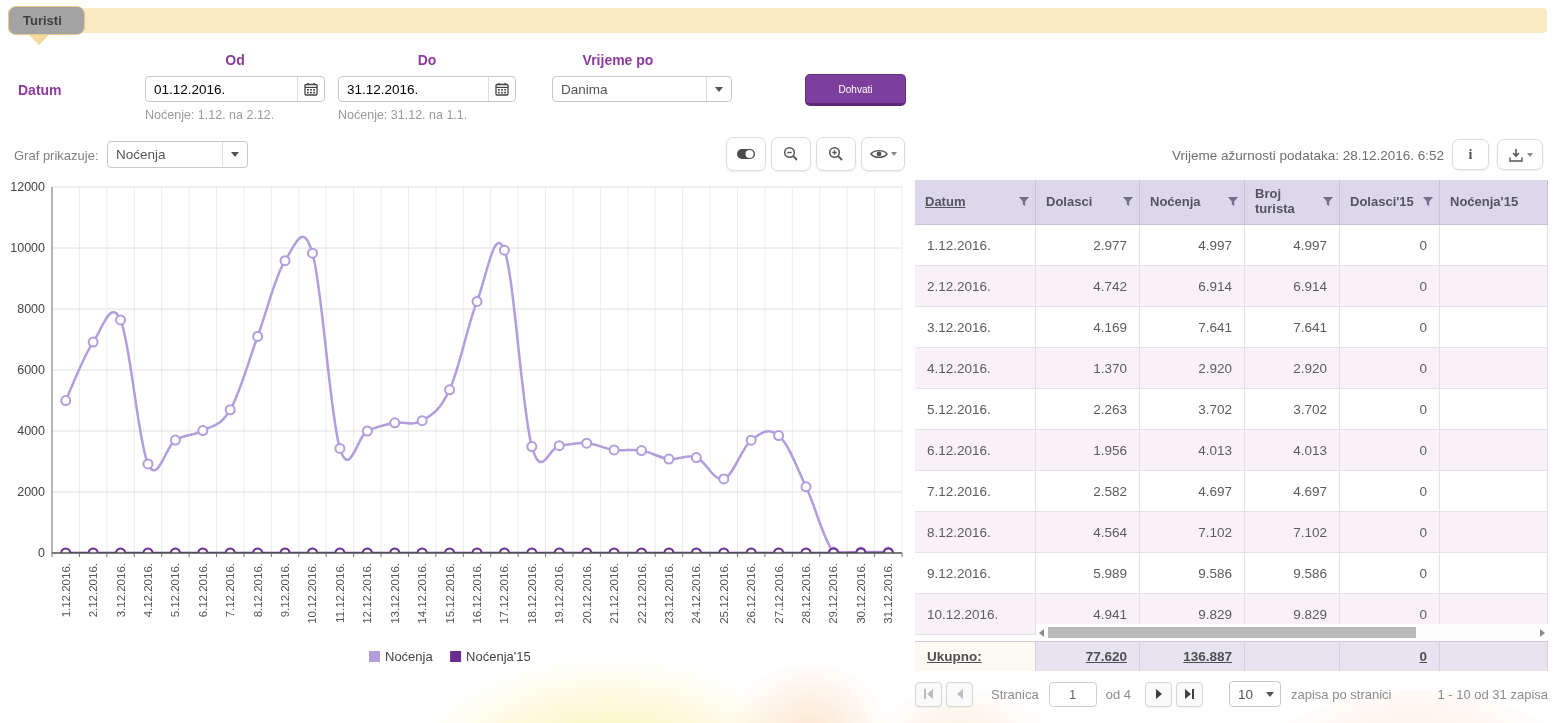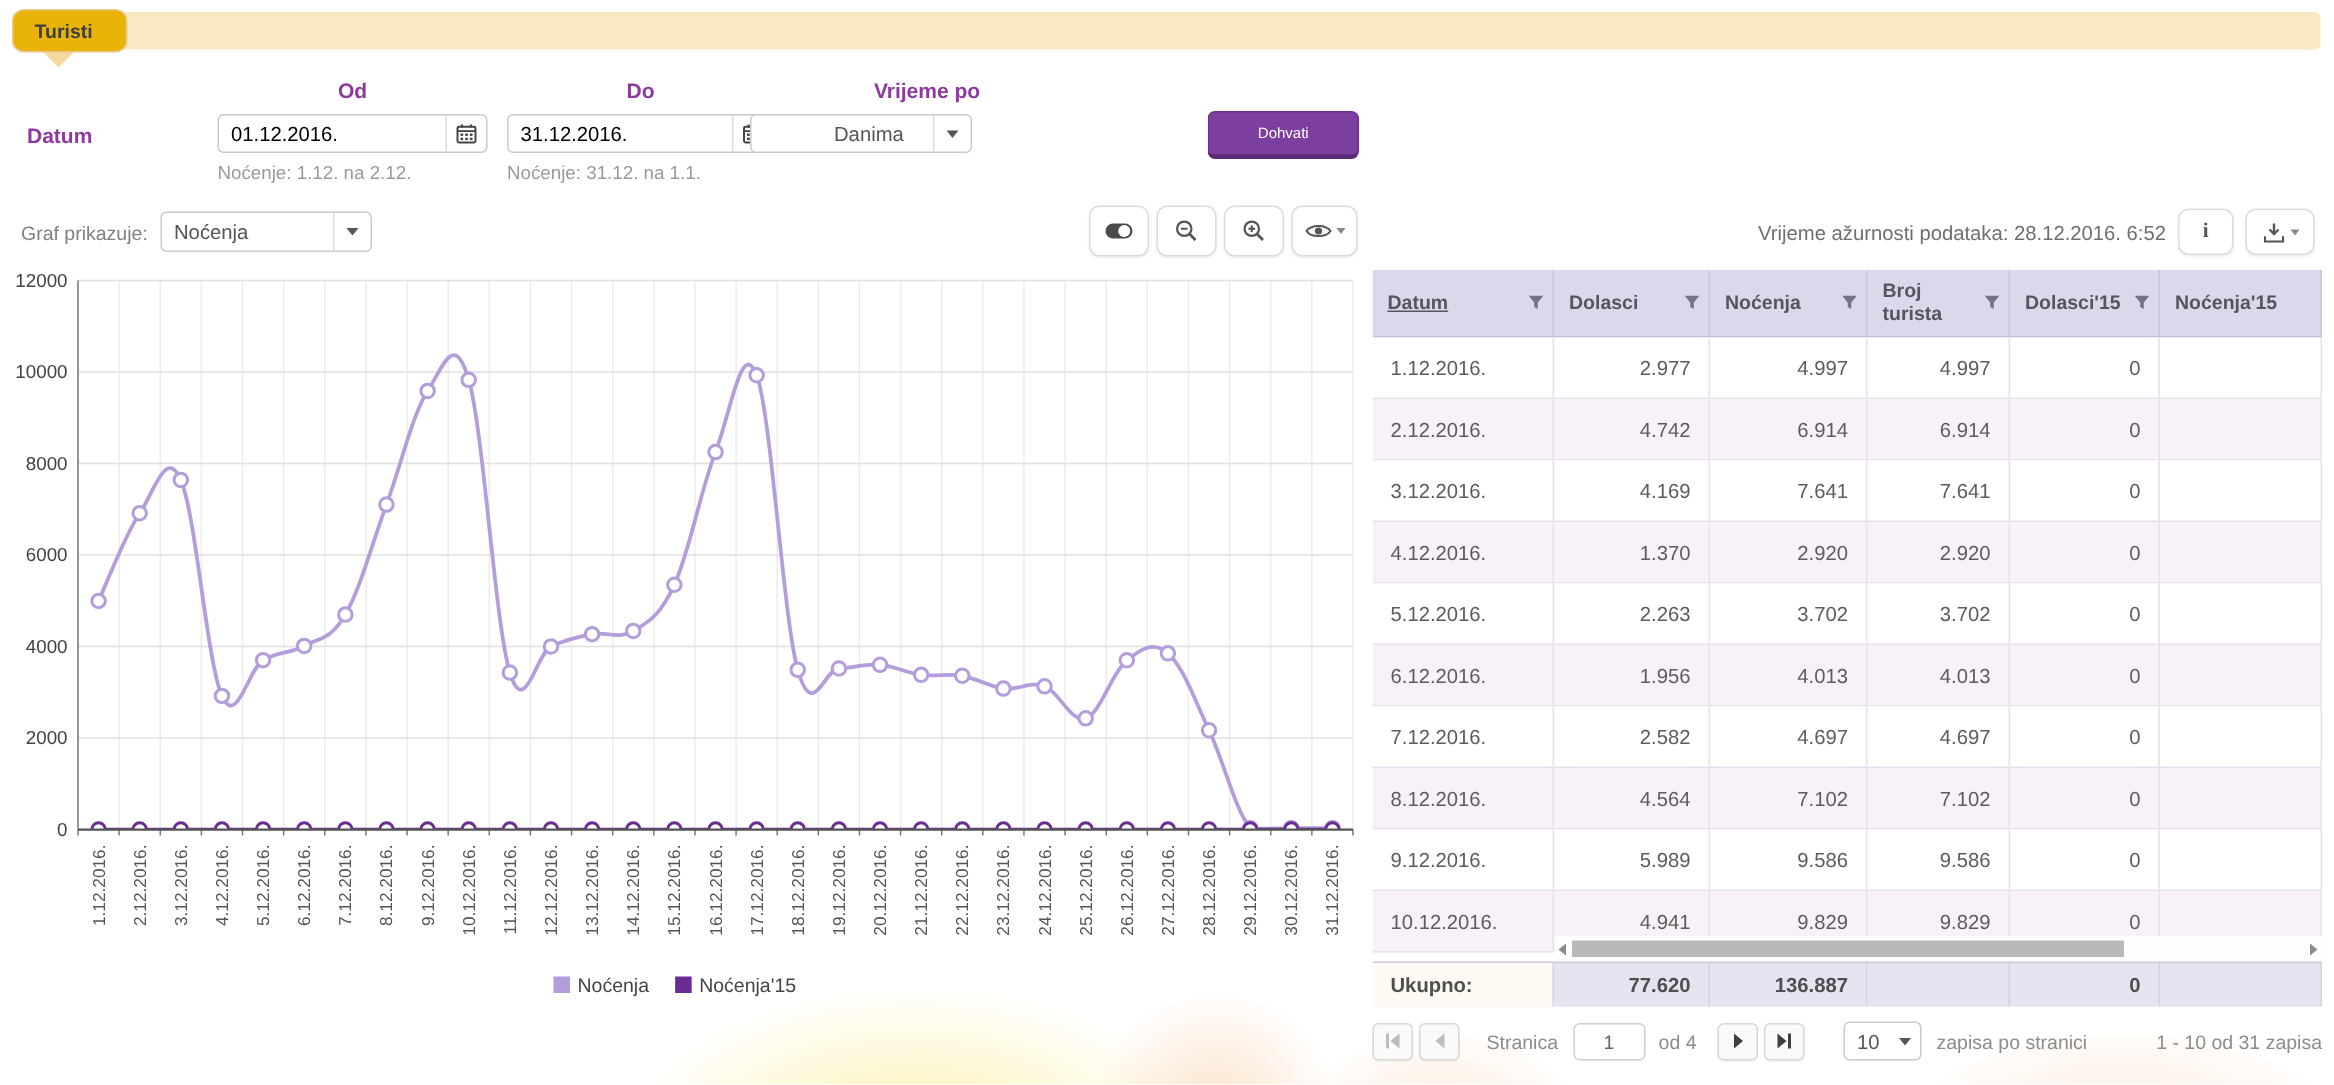--- a/index.html
+++ b/index.html
@@ -3,21 +3,21 @@
 <meta charset="utf-8">
 <style>
   html,body{margin:0;padding:0;background:#fff;}
   #app{position:relative;width:1556px;height:723px;overflow:hidden;background:#fff;
        font-family:"Liberation Sans","DejaVu Sans",sans-serif;color:#555;}
   .abs{position:absolute;}
   
   .glow{position:absolute;border-radius:50%;pointer-events:none;}
   
   .topbar{left:8px;top:8px;width:1539px;height:25px;background:#f9e9c3;border-radius:4px;}
-  .turisti-tab{left:8px;top:6px;height:27px;padding:0 22px 0 14px;background:#eab308;
+  .turisti-tab{left:8px;top:6px;height:27px;padding:0 22px 0 14px;background:#a3a3a3;
     border:1px solid #e9c88d;border-radius:8px;display:flex;align-items:center;
     font-weight:bold;font-size:13px;color:#3f3f3f;z-index:3;}
   .tab-pointer{left:28px;top:34px;width:0;height:0;border-left:11px solid transparent;
     border-right:11px solid transparent;border-top:11px solid #f5d9a0;}
   
   .col-label{color:#8d3a9e;font-weight:bold;font-size:14px;text-align:center;}
   .field{display:flex;align-items:center;background:#fff;border:1px solid #c9c9c9;border-radius:4px;height:26px;box-sizing:border-box;}
   .field input{border:none;outline:none;flex:1;min-width:0;padding:0 8px;font-size:13.5px;color:#000000;
     font-family:inherit;background:transparent;}
   .icon-seg{width:26px;align-self:stretch;border-left:1px solid #ddd;display:flex;align-items:center;justify-content:center;}
@@ -47,21 +47,21 @@
   .tr.alt{background:#f8f2f8;}
   .td{display:flex;align-items:center;border-right:1px solid #e5e0eb;padding:0 12px;color:#5c5c5c;
     font-size:13.5px;box-sizing:border-box;white-space:nowrap;}
   .td.num{justify-content:flex-end;}
   .hscroll{position:absolute;left:121px;top:444px;width:512px;height:17px;background:#fdfdfd;display:flex;align-items:center;}
   .hs-thumb{position:absolute;left:12px;top:3px;width:368px;height:11px;background:#b9b9b9;}
   .hs-arrow{width:0;height:0;border-top:4px solid transparent;border-bottom:4px solid transparent;}
   .hs-left{position:absolute;left:3px;border-right:5px solid #8a8a8a;}
   .hs-right{position:absolute;right:3px;border-left:5px solid #8a8a8a;}
   .total-row{position:absolute;left:0;top:461px;height:29px;border-top:1px solid #cfc8dd;border-bottom:1px solid #cfc8dd;width:633px;}
-  .total-row .td{font-weight:bold;color:#4f4f4f;background:#e7e3f1;border-right:1px solid #d6d0e2;}
+  .total-row .td{font-weight:bold;color:#4f4f4f;background:#e7e3f1;border-right:1px solid #d6d0e2;text-decoration:underline;}
   .total-row .td.label-cell{background:#fcfaf3;justify-content:flex-start;}
   
   .pager{left:915px;top:680px;width:633px;height:28px;display:flex;align-items:center;color:#8c8c8c;font-size:13px;}
   .pg-btn{width:27px;height:25px;border:1px solid #d7d7d7;border-radius:4px;background:#fafafa;
     box-shadow:0 1px 1px rgba(0,0,0,.05);display:flex;align-items:center;justify-content:center;gap:1px;
     margin-right:4px;cursor:pointer;box-sizing:border-box;}
   .tri{width:0;height:0;border-top:5px solid transparent;border-bottom:5px solid transparent;}
   .tri.l{border-right:6px solid #bcbcbc;}
   .tri.r{border-left:6px solid #bcbcbc;}
   .tri.dark.r{border-left-color:#3f3f3f;}
@@ -120,21 +120,21 @@
         <rect x="3" y="7" width="1.8" height="1.6" fill="#444"></rect>
           <rect x="6.1" y="7" width="1.8" height="1.6" fill="#444"></rect>
           <rect x="9.2" y="7" width="1.8" height="1.6" fill="#444"></rect>
         <rect x="3" y="9.8" width="1.8" height="1.6" fill="#444"></rect>
           <rect x="6.1" y="9.8" width="1.8" height="1.6" fill="#444"></rect>
           <rect x="9.2" y="9.8" width="1.8" height="1.6" fill="#444"></rect>
       </svg>
     </span>
   </div>
 
-  <div class="abs select" style="left:500px;top:76px;width:148px;height:26px;padding-left:47px;">
+  <div class="abs select" style="left:552px;top:76px;width:180px;height:26px;">
     <span class="val">Danima</span>
     <span class="icon-seg" style="width:24px;">
       <span class="dd-arrow"></span>
     </span>
   </div>
 
   <div class="abs btn-primary" style="left:805px;top:74px;width:99px;height:28px;">
     <span>Dohvati</span>
   </div>
 

